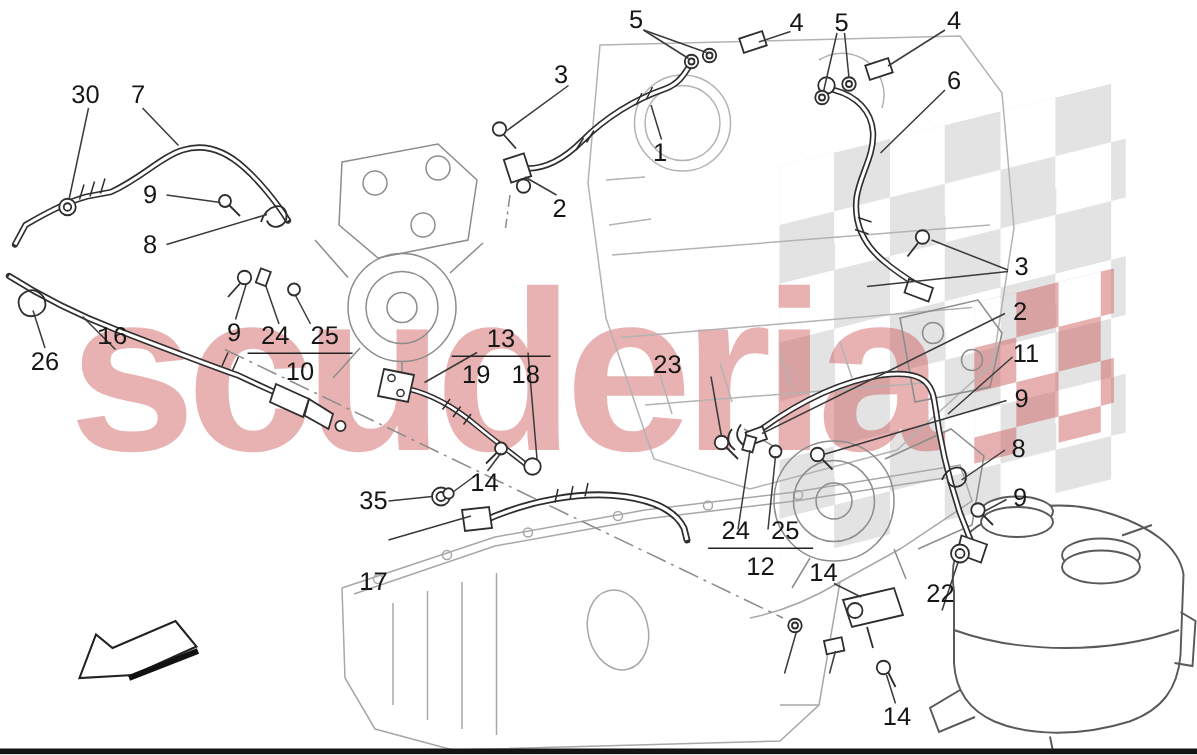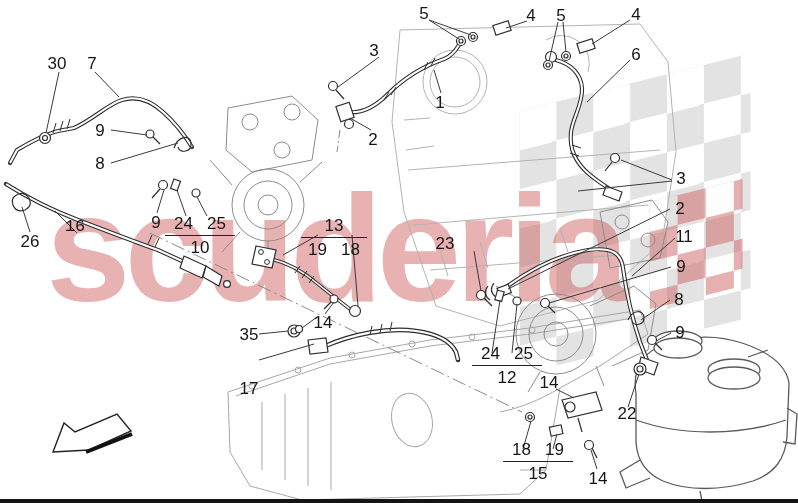--- a/index.html
+++ b/index.html
@@ -295,34 +295,30 @@
       <div class="callout" style="left: 680px; top: 208px;">2</div>
       <div class="callout" style="left: 684px; top: 236px;">11</div>
       <div class="callout" style="left: 681px; top: 266px;">9</div>
       <div class="callout" style="left: 679px; top: 299px;">8</div>
       <div class="callout" style="left: 680px; top: 332px;">9</div>
       <div class="callout" style="left: 445px; top: 243px;">23</div>
       <div class="callout" style="left: 323px; top: 322px;">14</div>
       <div class="callout" style="left: 249px; top: 334px;">35</div>
       <div class="callout" style="left: 249px; top: 363px; margin-top: 25px;">17</div>
       <div class="callout" style="left: 549px; top: 382px;">14</div>
-      <div class="callout" style="left: 627px; top: 413px;">22</div>
+      <div class="callout" style="left: 627px; top: 396px;">22</div>
       <div class="callout" style="left: 598px; top: 478px;">14</div>
       <div class="callout-group" style="left: 200px; top: 215px;">
         <div class="row1"><span>24</span><span>25</span></div>
         <div class="row2"><span>10</span></div>
       </div>
       <div class="callout-group" style="left: 334px; top: 192px; margin-top: 25px;">
         <div class="row1"><span>13</span></div>
         <div class="row2"><span>19</span><span>18</span></div>
       </div>
       <div class="callout-group" style="left: 507px; top: 345px;">
         <div class="row1"><span>24</span><span>25</span></div>
         <div class="row2"><span>12</span></div>
       </div>
-      <div class="callout-group" style="left: 538px; top: 441px;">
-        <div class="row1"><span>18</span><span>19</span></div>
-        <div class="row2"><span>15</span></div>
-      </div>
     </div>
 
   <div class="bottom-bar"></div>
 </div>
 
 </body></html>

